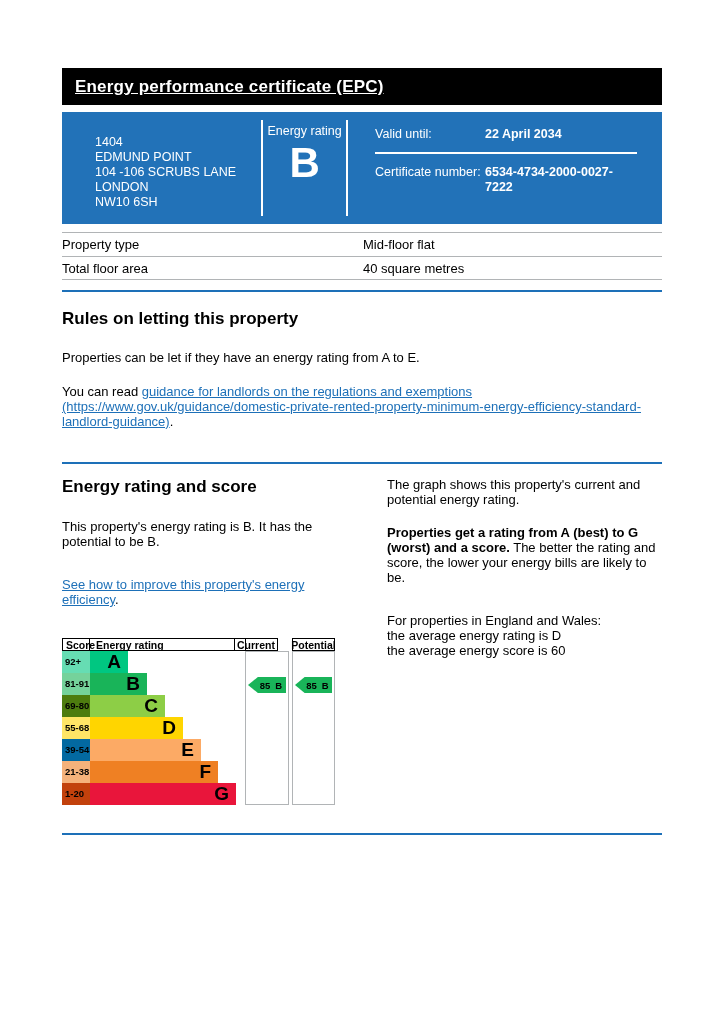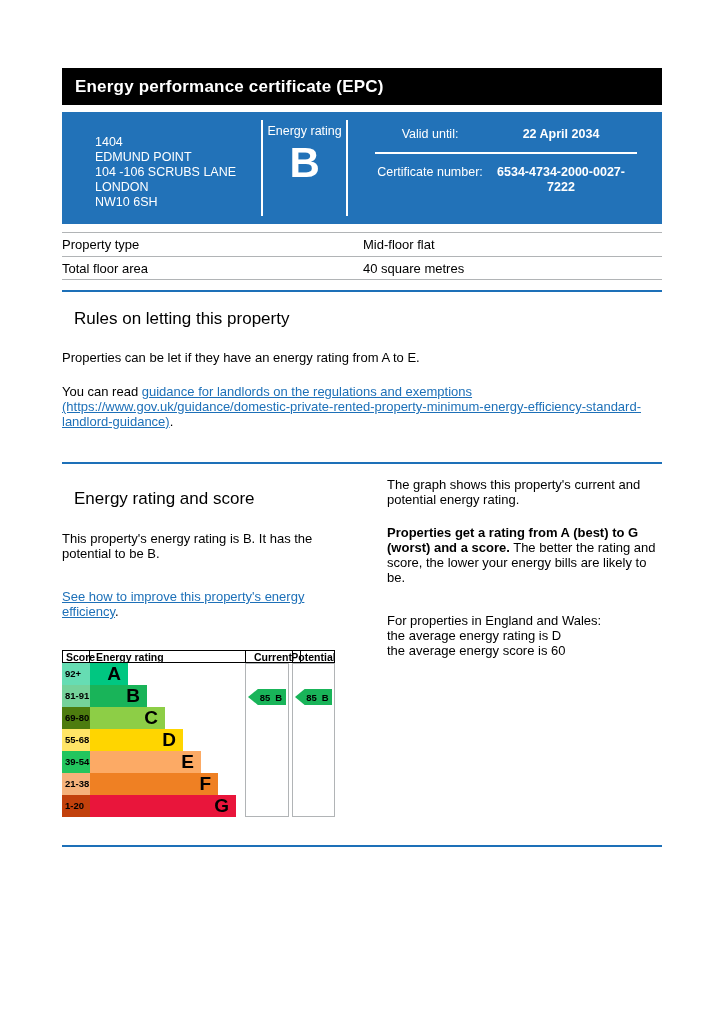--- a/index.html
+++ b/index.html
@@ -8,51 +8,51 @@
     width: 724px; height: 1024px; background: #ffffff;
     font-family: "Liberation Sans", sans-serif; color: #000;
     overflow: hidden;
   }
   .page { position: relative; width: 600px; margin-left: 62px; padding-top: 68px; }
 
   
   .black-bar {
     background: #000; color: #fff; height: 37px;
     display: flex; align-items: center; padding-left: 13px;
-    font-size: 17px; font-weight: bold; letter-spacing: 0.2px;
+    font-size: 17px; font-weight: bold; letter-spacing: 0.2px; text-decoration: underline;
   }
 
   
   .summary-box {
     margin-top: 7px; background: #2272b8; color: #fff;
     height: 112px; display: flex;
   }
   .address-cell { width: 209px; padding: 23px 0 0 33px; font-size: 12.5px; line-height: 15px; }
   .vline { width: 2px; background: #fff; margin: 8px 0; }
   .rating-cell { width: 88px; text-align: center; padding-top: 12px; }
   .rating-label { font-size: 12.5px; }
   .rating-value { font-size: 42px; font-weight: bold; line-height: 42px; margin-top: 4px; }
-  .validity-cell { flex: 1; padding: 15px 25px 15px 27px; font-size: 12.5px; text-align: center; }
+  .validity-cell { flex: 1; padding: 15px 25px 15px 27px; font-size: 12.5px; }
   .validity-row { display: flex; line-height: 15px; }
   .validity-label { width: 110px; }
   .validity-value { font-weight: bold; width: 152px; }
   .white-hr { border: none; border-top: 2px solid #fff; margin: 10px 0 11px 0; }
 
   
   .property-table { margin-top: 8px; font-size: 13px; }
   .pt-row { display: flex; align-items: center; height: 24px; border-top: 1px solid #b1b4b6; }
   .pt-row:last-child { border-bottom: 1px solid #b1b4b6; }
   .pt-label { width: 301px; }
 
   .blue-divider { border: none; border-top: 2px solid #1d70b8; margin: 0; }
   #divider1 { margin-top: 10px; }
   #divider2 { margin-top: 33px; }
   #divider3 { margin-top: 28px; }
 
-  h2 { font-size: 17px; font-weight: normal; margin: 12px; line-height: 20px; }
+  h2 { font-size: 17px; font-weight: bold; margin: 0; line-height: 20px; }
   #rules-heading { margin-top: 17px; }
   .para { font-size: 13px; line-height: 15px; margin: 0; }
   #rules-p1 { margin-top: 21px; }
   #rules-p2 { margin-top: 19px; }
   a.doc-link { color: #1d70b8; text-decoration: underline; cursor: pointer; }
 
   
   .columns { display: flex; margin-top: 13px; }
   .col-left { width: 288px; }
   .col-right { width: 275px; margin-left: 37px; }
@@ -63,21 +63,21 @@
   #right-p4 { margin-top: 0; }
 
   
   .chart { position: relative; margin-top: 31px; width: 273px; height: 167px; }
   .ch-cell {
     position: absolute; top: 0; height: 13px; border: 1px solid #000;
     font-size: 10.5px; font-weight: bold; display: flex; align-items: center;
   }
   #ch-score { left: 0; width: 28px; padding-left: 3px; }
   #ch-rating { left: 27px; width: 157px; padding-left: 6px; }
-  #ch-current { left: 183px; width: 56px; justify-content: center; }
+  #ch-current { left: 172px; width: 44px; justify-content: center; }
   #ch-potential { left: 230px; width: 43px; justify-content: center; }
   .bands { position: absolute; left: 0; top: 13px; }
   .band-row { display: flex; height: 22px; }
   .score-cell { width: 28px; font-size: 9.5px; font-weight: bold; line-height: 22px; padding-left: 3px; }
   .band-bar { display: flex; align-items: center; justify-content: flex-end; padding-right: 7px; }
   .band-letter { font-size: 19px; font-weight: bold; }
   .rating-col-box { position: absolute; top: 13px; height: 154px; border: 1px solid #b1b4b6; background: #fff; }
   #current-col { left: 183px; width: 44px; }
   #potential-col { left: 230px; width: 43px; }
   .arrow {
@@ -174,21 +174,21 @@
                 <span class="band-letter">C</span>
               </div>
             </div>
             <div class="band-row">
               <div class="score-cell" style="background: rgb(255, 229, 102);">55-68</div>
               <div class="band-bar" style="width: 93px; background: rgb(255, 213, 0);">
                 <span class="band-letter">D</span>
               </div>
             </div>
             <div class="band-row">
-              <div class="score-cell" style="background: #22c55e;">39-54</div>
+              <div class="score-cell" style="background: #0369a1;">39-54</div>
               <div class="band-bar" style="width: 111px; background: rgb(252, 170, 101);">
                 <span class="band-letter">E</span>
               </div>
             </div>
             <div class="band-row">
               <div class="score-cell" style="background: rgb(245, 178, 123);">21-38</div>
               <div class="band-bar" style="width: 128px; background: rgb(239, 128, 35);">
                 <span class="band-letter">F</span>
               </div>
             </div>

